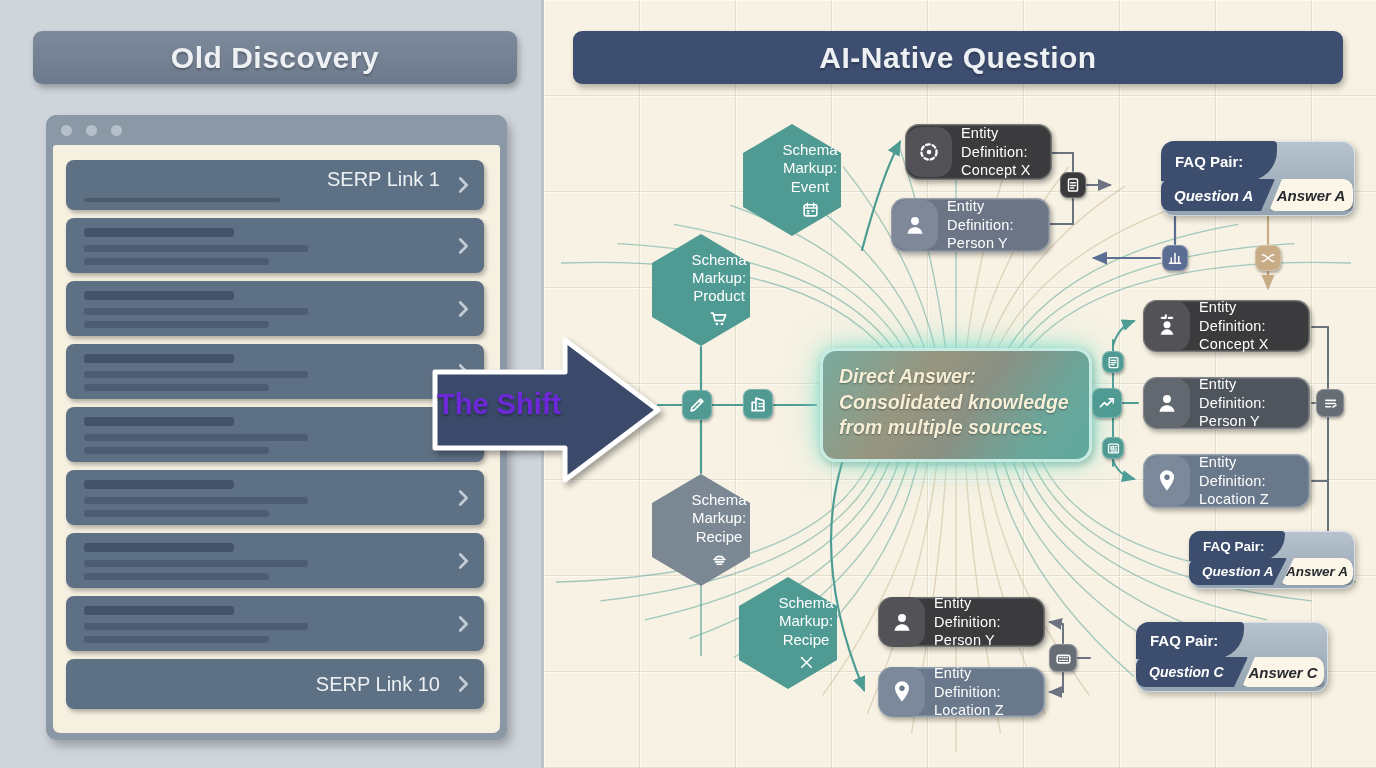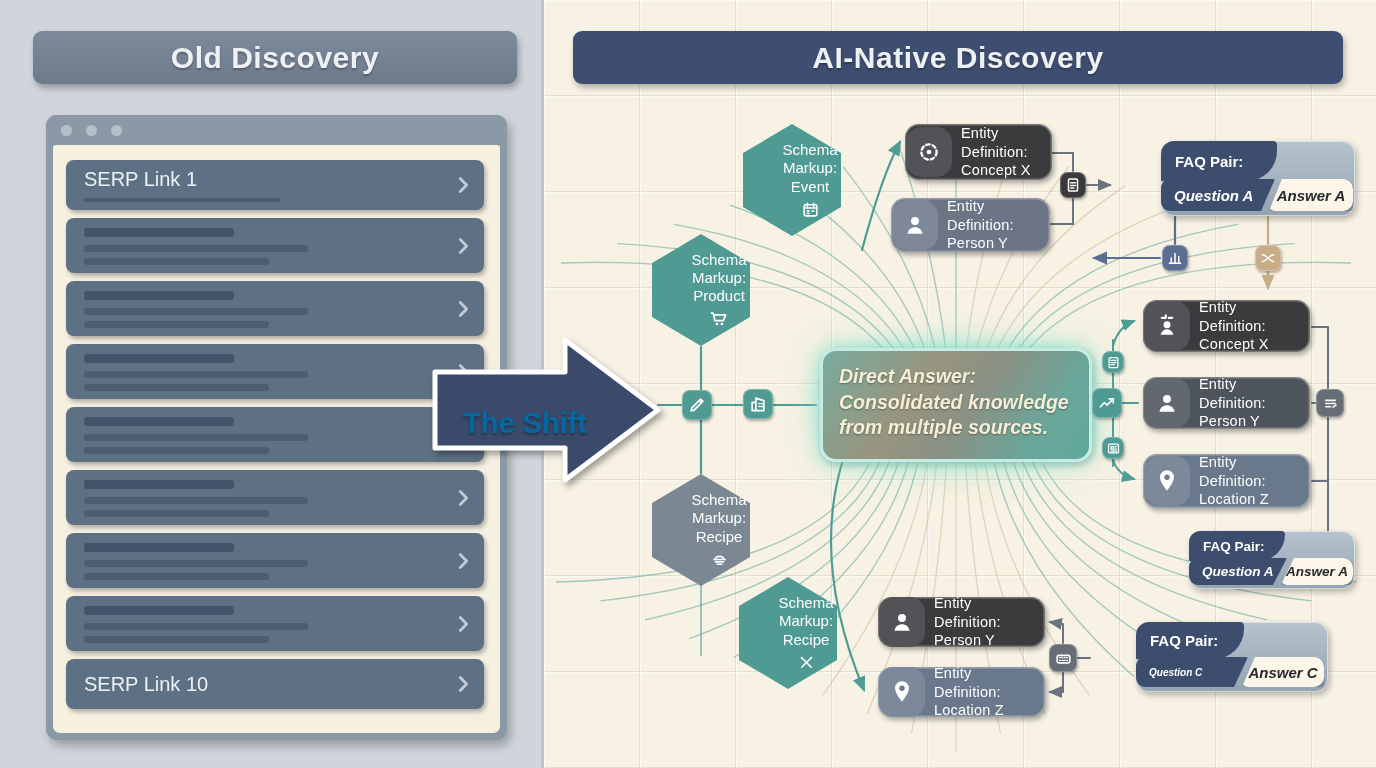--- a/index.html
+++ b/index.html
@@ -18,21 +18,21 @@
   #browser { position:absolute; left:46px; top:115px; width:461px; height:625px;
     border-radius:11px; background:#8b98a6; box-shadow:4px 6px 10px rgba(0,0,0,.25); }
   #titlebar { position:absolute; left:0; top:0; width:100%; height:30px;
     border-radius:11px 11px 0 0; background:#8b98a6; display:flex; align-items:center; padding-left:15px; gap:14px; }
   .dot { width:11px; height:11px; border-radius:50%; background:#b6bfc9; }
   #browser-body { position:absolute; left:7px; top:30px; width:447px; height:588px;
     background:#f6f0e1; border-radius:3px 3px 7px 7px; }
   #serp-list { position:absolute; left:13px; top:15px; width:418px;
     display:flex; flex-direction:column; gap:8px; }
   .serp-card { position:relative; background:#5e7084; border-radius:8px;
-    box-shadow:2px 3px 4px rgba(0,0,0,.28); padding:8px 44px 8px 18px; }
+    box-shadow:2px 3px 4px rgba(0,0,0,.28); padding:8px 44px 8px 18px;text-align:right; }
   .serp-card.labeled { height:50px; display:flex; flex-direction:column; justify-content:center; }
   .serp-card.ph { height:55px; }
   .serp-label { color:#edf1f4; font-size:20px; }
   .bar { border-radius:3px; }
   .bar.t { width:42%; height:9px; background:#43546a; margin-top:2px; }
   .bar.m { width:63%; height:7px; background:#4c5d72; margin-top:8px; }
   .bar.s { width:52%; height:7px; background:#4c5d72; margin-top:6px; }
   .bar.u { width:55%; height:7px; background:#4a5b6e; margin-top:7px; }
   .chev { position:absolute; right:10px; top:50%; transform:translateY(-50%); width:22px; height:22px; }
   .chev svg { width:100%; height:100%; }
@@ -105,22 +105,22 @@
   .node.darkn { background:#3a3a3c; }
   .node.navyn { background:#5b6d92; }
   .node.tann { background:#c8ac86; }
   .node.grayn { background:#666d75; }
 
   .svgicon { display:inline-flex; align-items:center; justify-content:center; }
   .svgicon svg { width:100%; height:100%; }
 
   
   #shift { position:absolute; left:425px; top:330px; width:250px; height:165px; z-index:6; }
-  #shift-label { position:absolute; left:437px; top:407px; width:176px; z-index:7; text-align:center;
-    color:#0369a1; font-size:29px; font-weight:bold; text-shadow:0 2px 3px rgba(0,0,0,.35); }
+  #shift-label { position:absolute; left:437px; top:388px; width:176px; z-index:7; text-align:left;
+    color:#6d28d9; font-size:29px; font-weight:bold; text-shadow:0 2px 3px rgba(0,0,0,.35); }
 </style>
 </head>
 <body>
 
 <div id="stage">
 
   <div id="left-panel">
     <div id="old-hdr" class="hdr">
       <span>Old Discovery</span>
     </div>
@@ -219,21 +219,21 @@
                 </svg>
               </span>
           </div>
         </div>
       </div>
     </div>
   </div>
 
   <div id="right-panel">
     <div id="ai-hdr" class="hdr">
-      <span>AI-Native Discovery</span>
+      <span>AI-Native Question</span>
     </div>
 
     <svg id="conn" viewBox="0 0 832 768">
       <defs>
         <marker id="m-teal" orient="auto" markerWidth="8" markerHeight="8" refX="6" refY="3">
             <path d="M0,0 L7,3 L0,6 z" fill="#4e9d94"></path>
           </marker>
         <marker id="m-gray" orient="auto" markerWidth="8" markerHeight="8" refX="6" refY="3">
             <path d="M0,0 L7,3 L0,6 z" fill="#6b7280"></path>
           </marker>
@@ -454,21 +454,21 @@
           <span>Question A</span>
         </div>
       <div class="tag a" style="left:92px;bottom:4px;width:72px;height:27px;font-size:13.5px;">
           <span>Answer A</span>
         </div>
     </div>
     <div class="faq" style="left:549px;top:622px;width:192px;height:70px;">
       <div class="faq-title" style="width:108px;height:37px;font-size:15px;">
           <span>FAQ Pair:</span>
         </div>
-      <div class="tag q" style="left:0;bottom:5px;width:112px;height:30px;font-size:10px;">
+      <div class="tag q" style="left:0;bottom:5px;width:112px;height:30px;font-size:14px;">
           <span>Question C</span>
         </div>
       <div class="tag a" style="left:106px;bottom:5px;width:82px;height:30px;font-size:15px;">
           <span>Answer C</span>
         </div>
     </div>
 
     <div id="direct">
       <div>Direct Answer:</div>
       <div>Consolidated knowledge</div>

